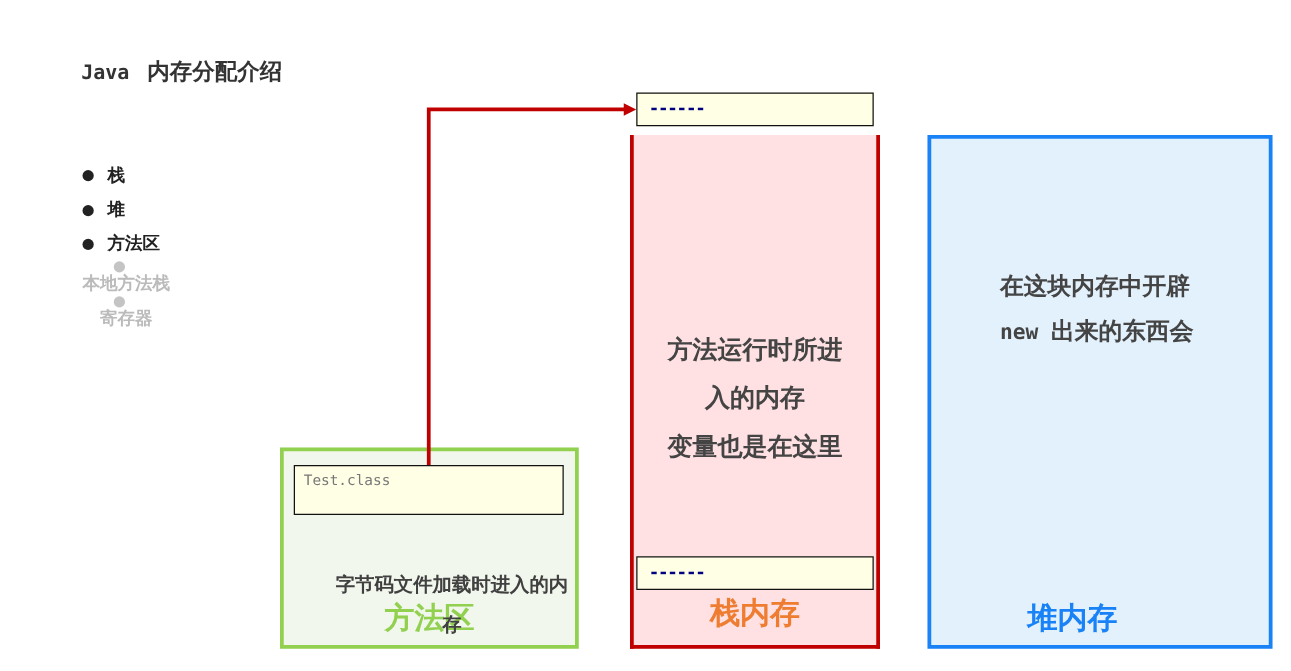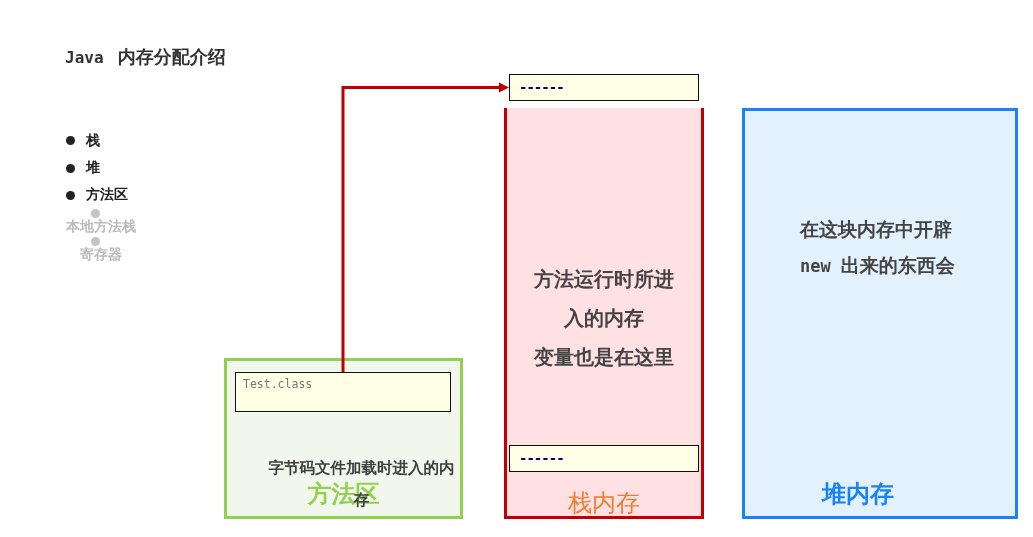--- a/index.html
+++ b/index.html
@@ -39,22 +39,22 @@
   }
   .frame .dots {
     position: absolute; left: 9px; top: 4px; color: #000080; font-weight: bold; font-size: 14px;
     font-family: "DejaVu Sans Mono", "Liberation Mono", monospace; letter-spacing: -1px;
   }
   .stack-text {
     left: 504px; top: 240px; width: 200px; text-align: center;
     font-size: 20px; font-weight: bold; color: #444444; line-height: 39px; margin-top: 20px;
   }
   .stack-label {
-    left: 504px; top: 487px; width: 200px; text-align: center;
-    font-size: 24px; font-weight: normal; color: #ee7d31;
+    left: 504px; top: 474px; width: 200px; text-align: center;
+    font-size: 24px; font-weight: bold; color: #ee7d31;
   }
 
   
   .heap {
     left: 742px; top: 108px; width: 276px; height: 411px; box-sizing: border-box;
     background: #e3f1fd; border: 3px solid #1a82f7;
   }
   .heap-text {
     left: 800px; top: 212px; font-size: 19px; font-weight: bold; color: #444444; line-height: 35.5px;
     white-space: nowrap;

